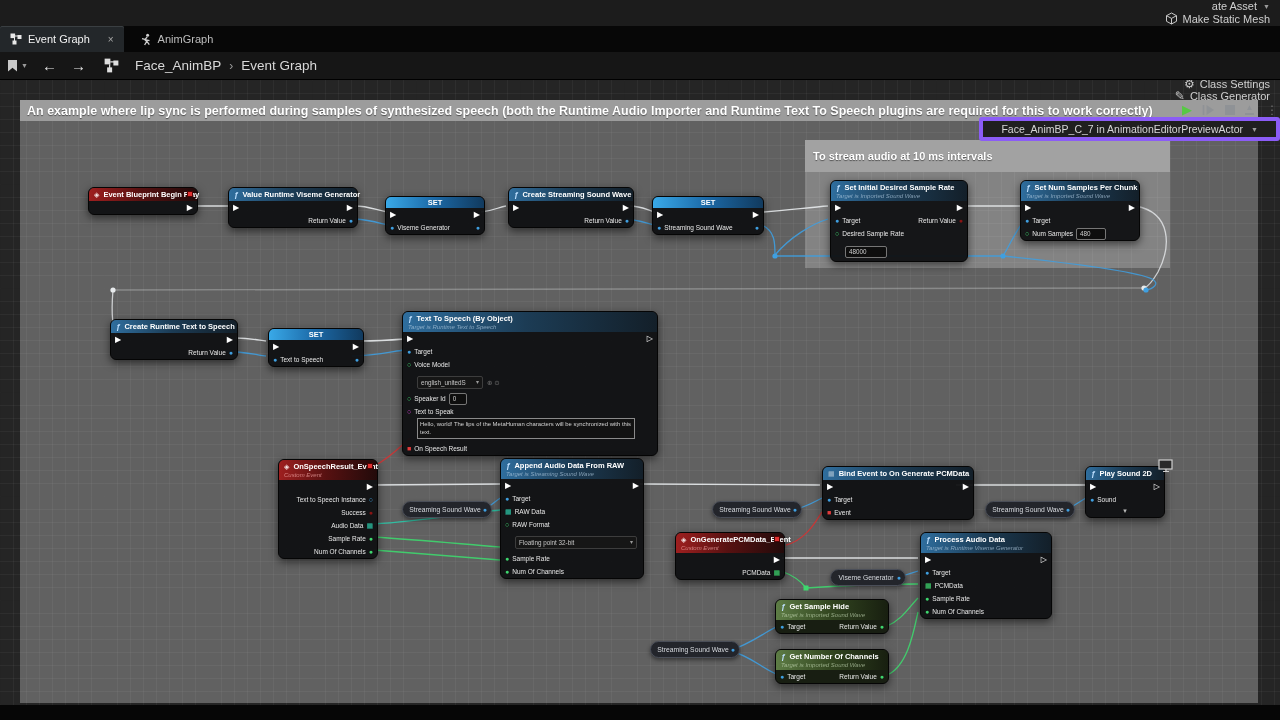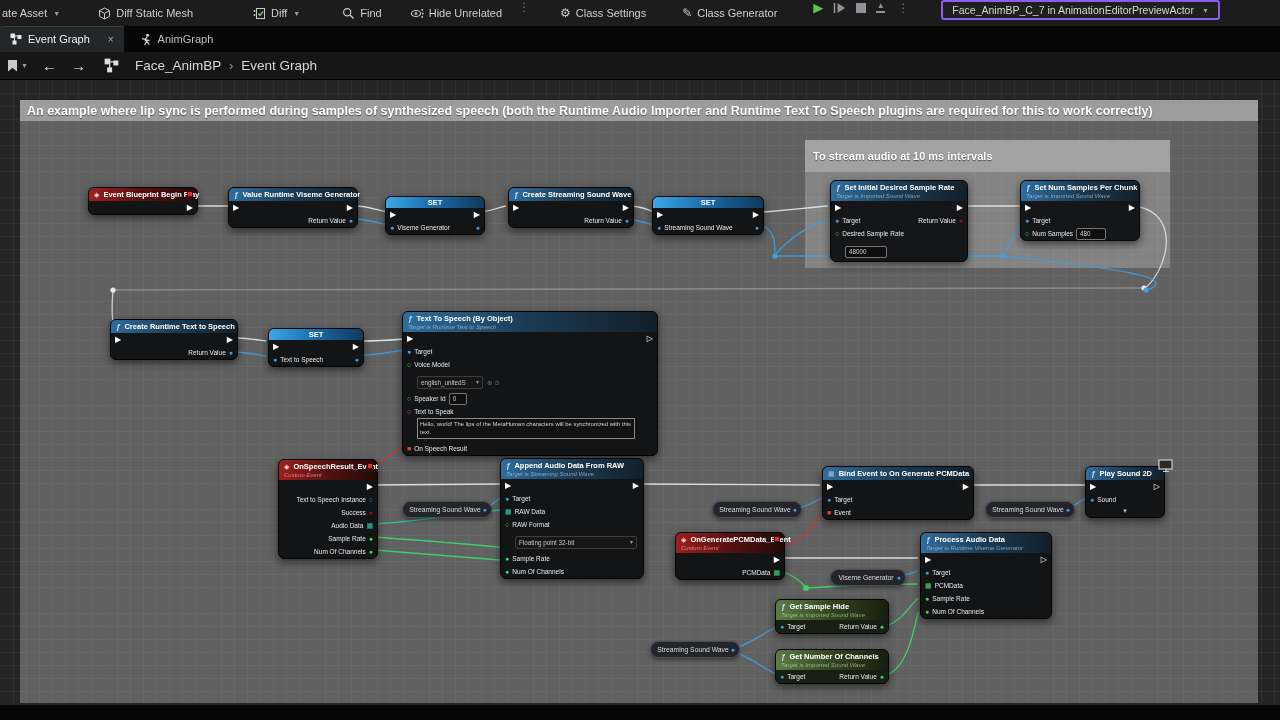--- a/index.html
+++ b/index.html
@@ -1,33 +1,33 @@
 <!DOCTYPE html>
 <html><head>
 <meta charset="utf-8">
 <style>
   html,body{margin:0;padding:0;background:#000;}
   body{width:1280px;height:720px;position:relative;overflow:hidden;
        font-family:"Liberation Sans",sans-serif;-webkit-font-smoothing:antialiased;}
 
   
   .toolbar{position:absolute;top:0;left:0;width:1280px;height:26px;background:#1c1c1c;
-           border-bottom:1px solid #050505;display:flex;align-items:flex-start;color:#cfcfcf;font-size:11px;z-index:20;}
+           border-bottom:1px solid #050505;display:flex;align-items:flex-end;color:#cfcfcf;font-size:11px;z-index:20;flex-direction:column;}
   .titem{display:flex;align-items:center;gap:5px;padding:0 10px;height:100%;cursor:default;white-space:nowrap;}
   .caret{font-size:7px;color:#9a9a9a;margin-left:1px;}
   .tsep{color:#6f6f6f;font-size:12px;padding:0 6px;}
   .ticon{display:inline-flex;align-items:center;}
   .glyph{font-size:12px;color:#c9c9c9;line-height:1;}
   .playbox{display:flex;align-items:center;gap:10px;margin-left:26px;}
   .stopsq{width:10px;height:10px;background:#8f9296;}
   .eject{display:flex;flex-direction:column;align-items:center;line-height:1;color:#8f9296;}
   .eject .tri{font-size:8px;}
   .eject .bar{width:9px;height:2px;background:#8f9296;margin-top:1px;}
-  .preview-pill{margin-left:30px;background:#1f1f1f;border:2px solid #8b5cf6;border-radius:3px;
-                padding:2px 9px;font-size:10.5px;color:#d6d6d6;display:flex;align-items:center;gap:7px;}
+  .preview-pill{margin-left:30px;background:#1f1f1f;border:4px solid #8b5cf6;border-radius:3px;
+                padding:2px 18px;font-size:10.5px;color:#d6d6d6;display:flex;align-items:center;gap:7px;}
 
   .tabsbar{position:absolute;top:26px;left:0;width:1280px;height:26px;background:#070707;display:flex;align-items:stretch;z-index:20;}
   .tab{display:flex;align-items:center;gap:6px;padding:0 10px;font-size:11px;color:#bdbdbd;cursor:default;}
   .tab.active{background:#23272a;color:#f2f2f2;border-radius:2px 2px 0 0;box-shadow:inset 0 1px 0 #3a3f42;}
   .tab .close{color:#a8a8a8;font-size:10px;margin-left:12px;}
 
   .crumbbar{position:absolute;top:52px;left:0;width:1280px;height:28px;background:#161616;
             border-bottom:1px solid #000;display:flex;align-items:center;color:#cdcdcd;font-size:13.5px;z-index:20;padding-left:8px;box-sizing:border-box;}
   .crumbbar .nav{display:flex;align-items:center;gap:14px;margin-right:16px;}
   .arrow{font-size:15px;color:#e4e4e4;font-weight:bold;}
@@ -103,21 +103,21 @@
   <div class="titem" style="padding-left:2px;">
     <span>ate Asset</span>
       <span class="caret">▼</span>
   </div>
   <div class="titem" style="margin-left:18px;">
     <span class="ticon">
       <svg width="13" height="13" viewBox="0 0 13 13">
           <path d="M6.5 1 L11.5 3.7 L11.5 9.3 L6.5 12 L1.5 9.3 L1.5 3.7 Z M1.5 3.7 L6.5 6.4 L11.5 3.7 M6.5 6.4 L6.5 12" fill="none" stroke="#c9c9c9" stroke-width="1"></path>
         </svg>
     </span>
-    <span>Diff Static Mesh</span>
+    <span>Make Static Mesh</span>
   </div>
   <div class="titem" style="margin-left:40px;">
     <span class="ticon">
       <svg width="13" height="13" viewBox="0 0 13 13">
           <rect x="3.5" y="1.5" width="8" height="10" fill="none" stroke="#c9c9c9" stroke-width="1"></rect>
           <path d="M5.5 6.5 L7 8.5 L10 4.5" fill="none" stroke="#7fc97f" stroke-width="1.3"></path>
           <circle cx="1.5" cy="4" r="1" fill="#c9c9c9"></circle>
           <circle cx="1.5" cy="8" r="1" fill="#c9c9c9"></circle>
         </svg>
     </span>

